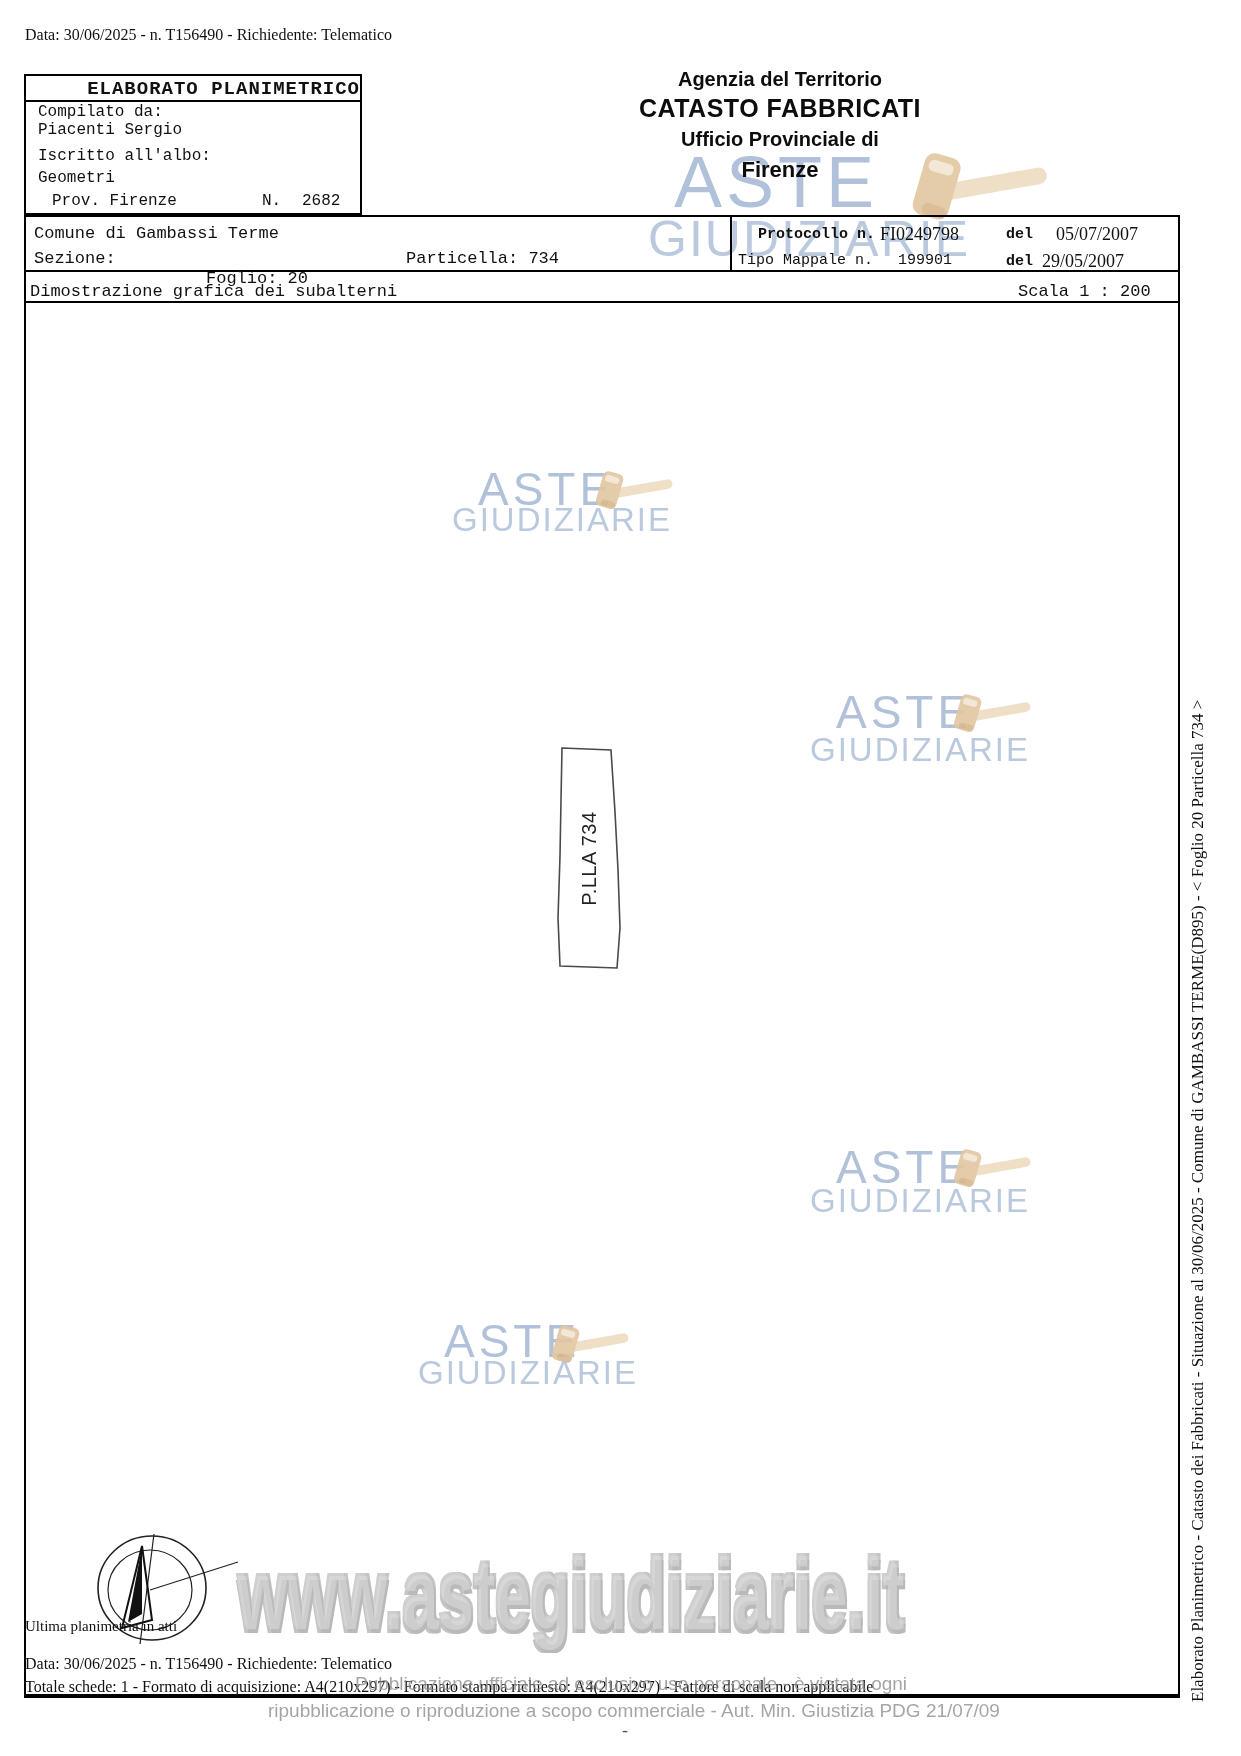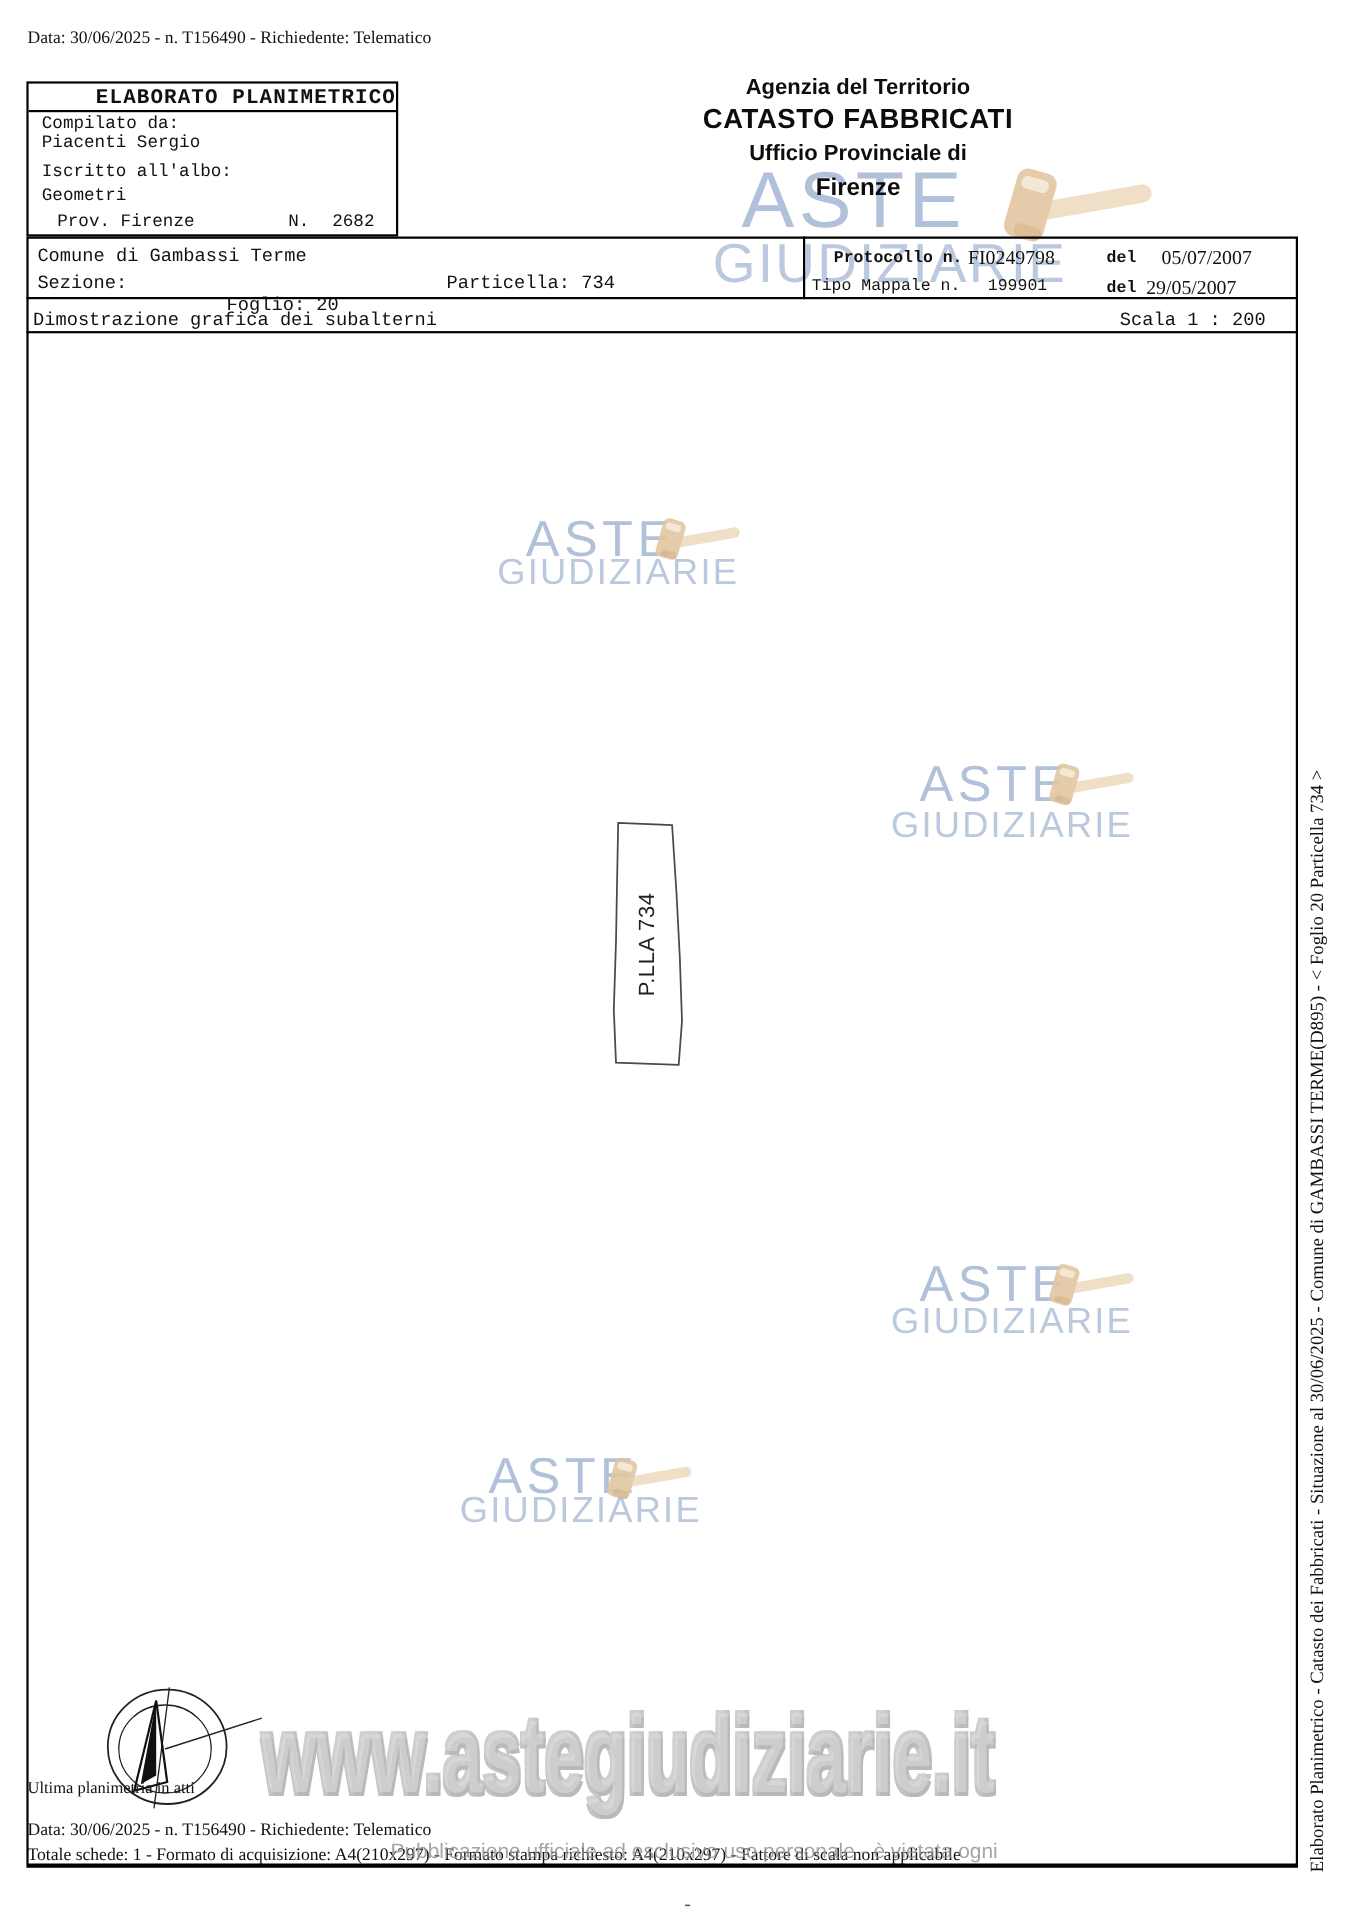--- a/index.html
+++ b/index.html
@@ -195,19 +195,20 @@
     <line x1="64" y1="2" x2="50" y2="112" stroke="#222" stroke-width="1.2"></line>
     <line x1="60" y1="58" x2="148" y2="30" stroke="#222" stroke-width="1.2"></line>
     <polygon points="52,14 32,96 62,88" fill="none" stroke="#111" stroke-width="2"></polygon>
     <polygon points="52,14 38,90 52,82" fill="#111"></polygon>
   </svg>
   <div class="abs ultima">Ultima planimetria in atti</div>
 
   <div class="abs foot-data">Data: 30/06/2025 - n. T156490 - Richiedente: Telematico</div>
   <div class="abs foot-info">Totale schede: 1 - Formato di acquisizione: A4(210x297) - Formato stampa richiesto: A4(210x297) - Fattore di scala non applicabile</div>
   <div class="abs disc disc1">Pubblicazione ufficiale ad esclusivo uso personale - è vietata ogni</div>
+  <div class="abs disc disc2">ripubblicazione o riproduzione a scopo commerciale - Aut. Min. Giustizia PDG 21/07/09</div>
   <div class="abs page-mark">-</div>
 
   <div class="side-note-wrap">
     <div class="side-note">Elaborato Planimetrico - Catasto dei Fabbricati - Situazione al 30/06/2025 - Comune di GAMBASSI TERME(D895) - &lt; Foglio 20 Particella 734 &gt;</div>
   </div>
 
 </div>
 
 </body></html>

